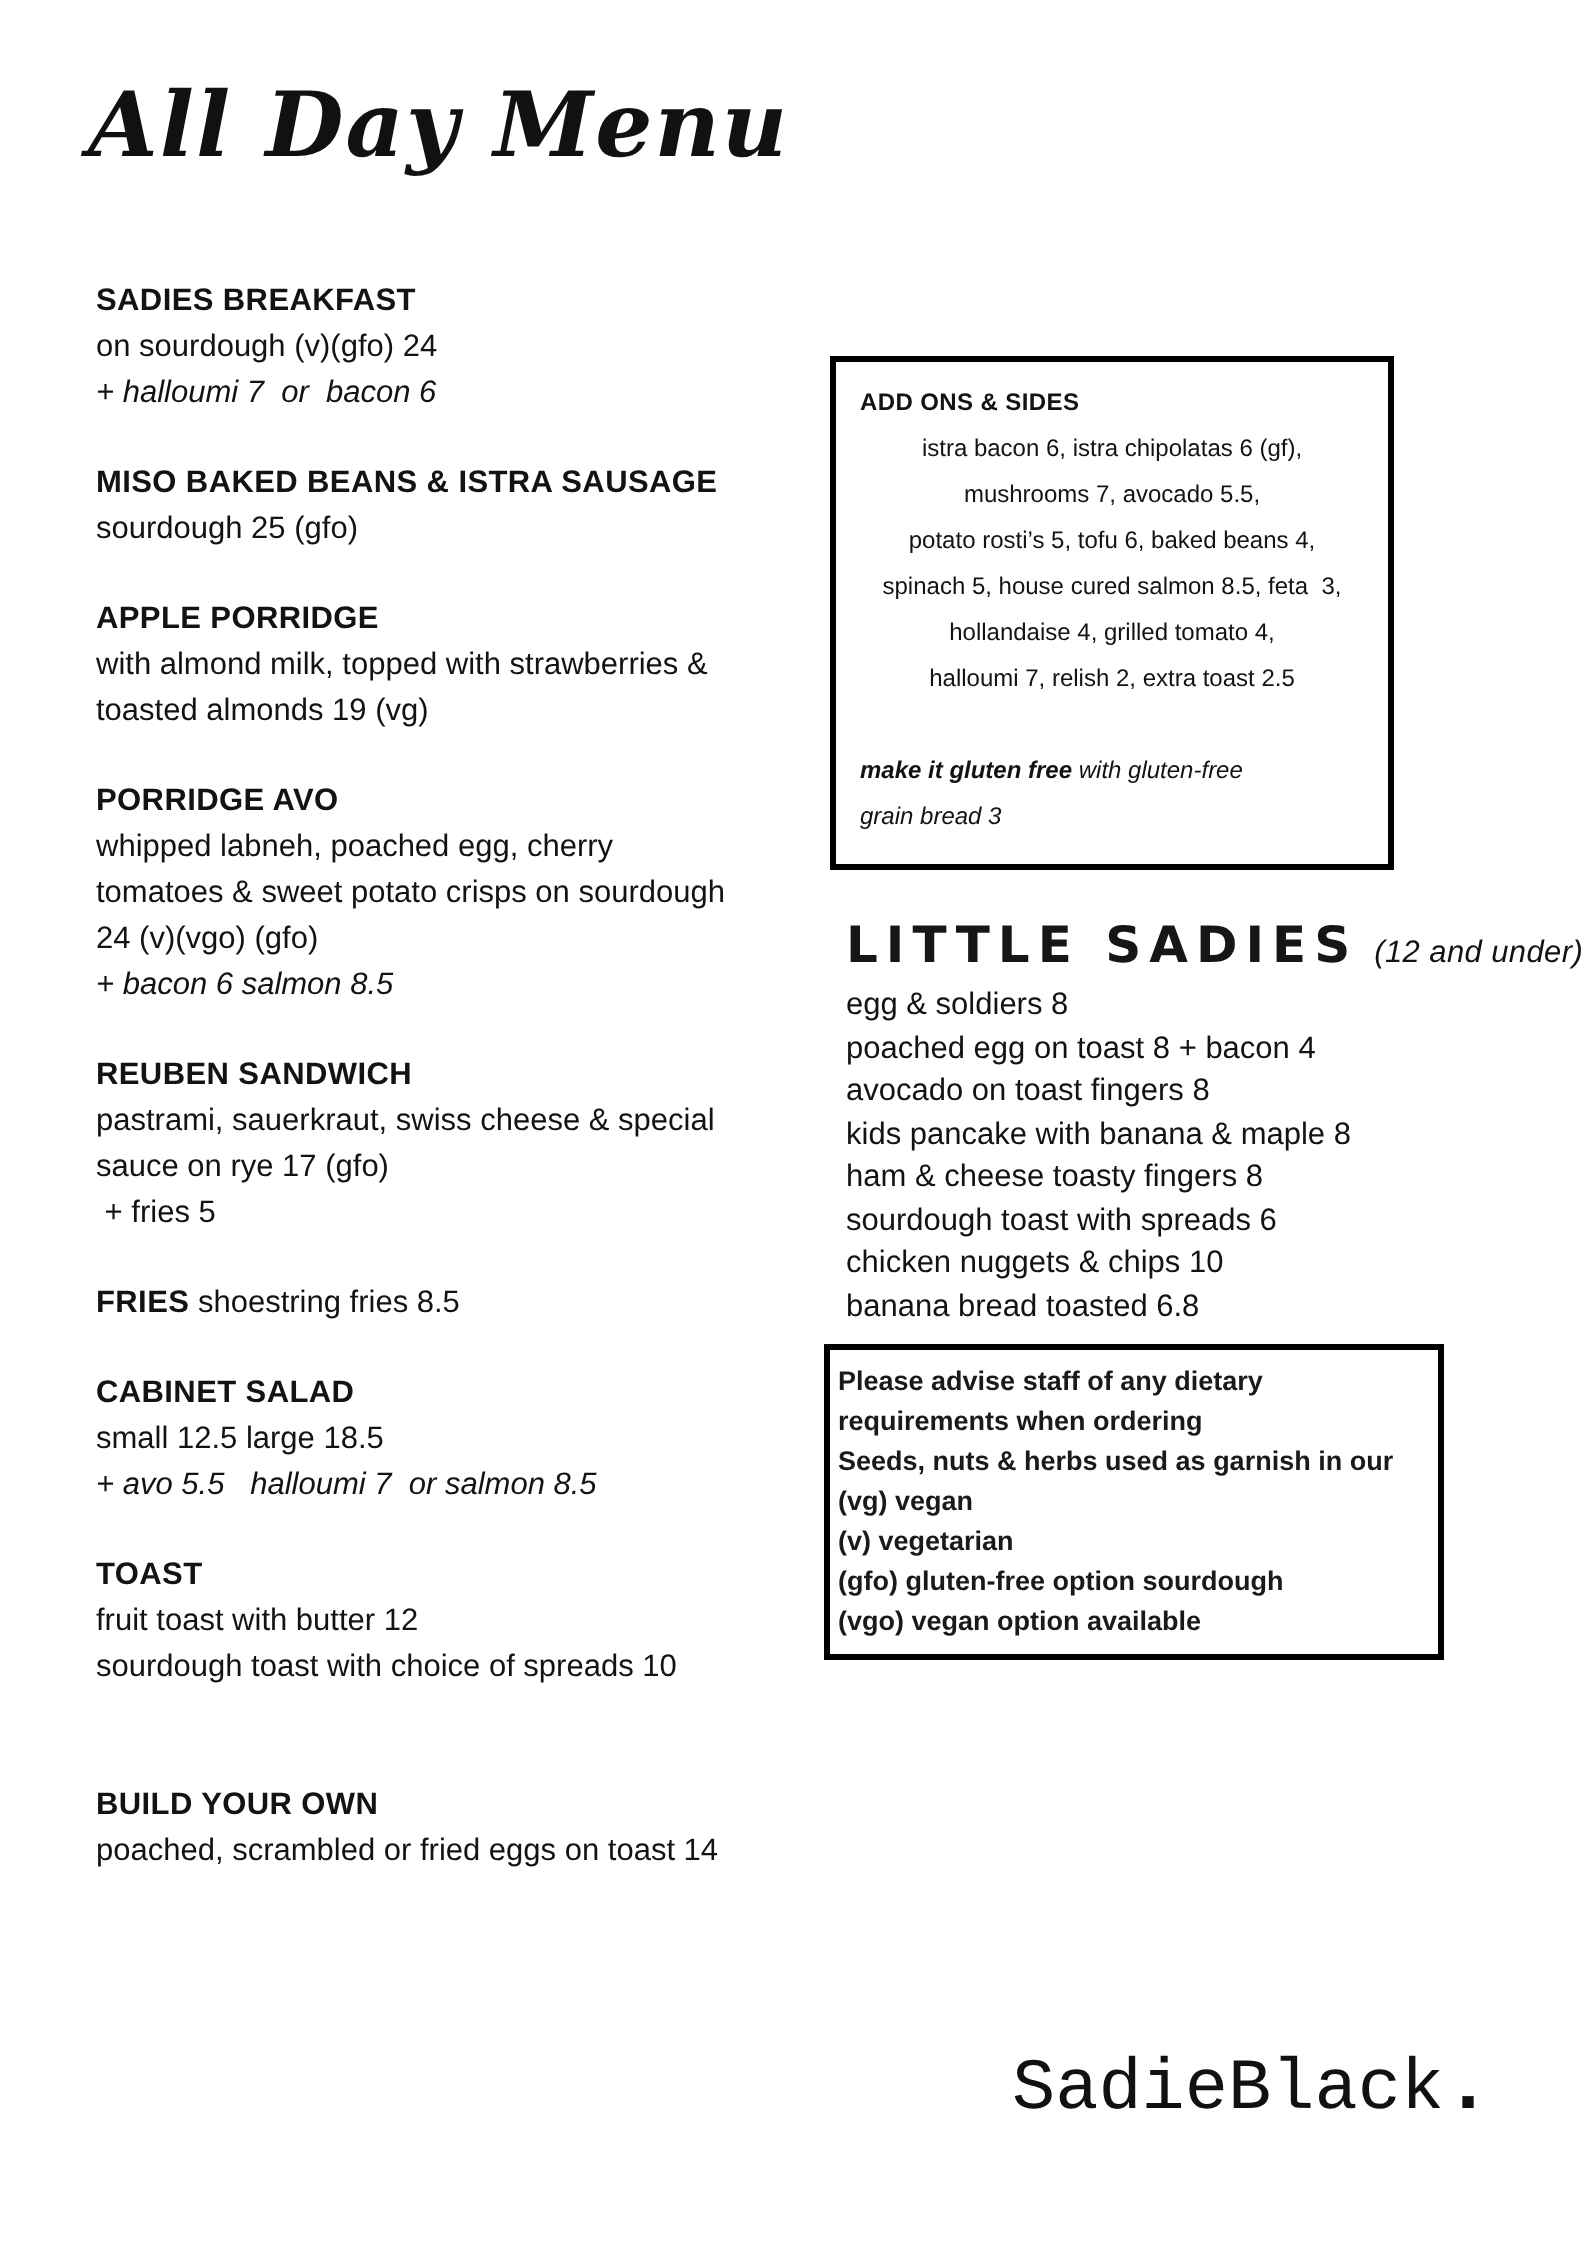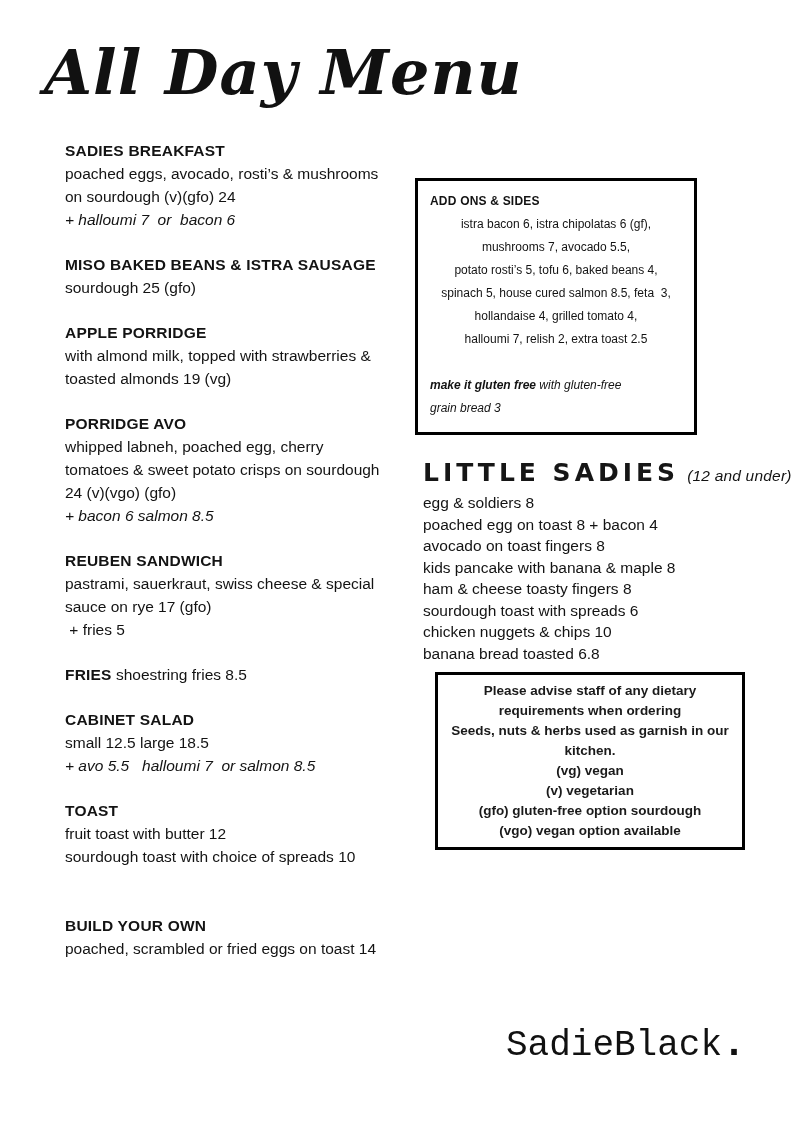--- a/index.html
+++ b/index.html
@@ -3,25 +3,25 @@
 <meta charset="utf-8">
 <style>
   html,body { margin:0; padding:0; background:#ffffff; }
   #page {
     position:relative; width:793px; height:1122px; background:#ffffff;
     color:#131313; font-family:"Liberation Sans", sans-serif; overflow:hidden;
   }
   .page-title {
     position:absolute; left:44px; top:36px;
     font-family:"DejaVu Serif", serif; font-style:italic; font-weight:bold;
-    font-size:62px; letter-spacing:1px; color:#111;
+    font-size:45px; letter-spacing:1px; color:#111;
   }
   
   .left-col { position:absolute; left:48px; top:139px; width:340px; font-size:15.5px; line-height:23px; }
-  .menu-section { margin-bottom:22px;margin-left:17px; }
+  .menu-section { margin-bottom:22px; }
   .menu-section.extra-gap { margin-top:46px; }
   .section-title { font-weight:bold; letter-spacing:0.2px; white-space:pre; }
   .section-line { white-space:pre; }
   .section-addon { font-style:italic; white-space:pre; }
   .inline-row .section-title { display:inline; }
   .inline-row .section-line { display:inline; }
   
   .addons-box {
     position:absolute; left:415px; top:178px; width:282px; box-sizing:border-box;
     border:3px solid #000; padding:9px 12px 12px 12px;
@@ -36,23 +36,23 @@
   .ls-title {
     font-family:"DejaVu Sans", sans-serif; font-weight:bold; font-size:25px;
     letter-spacing:4px; color:#161616;
   }
   .ls-subtitle { font-style:italic; font-size:15.5px; margin-left:8px; letter-spacing:0.2px; }
   .ls-items { position:absolute; left:423px; top:492px; font-size:15.5px; line-height:21.5px; }
   .ls-item { white-space:pre; }
   
   .dietary-box {
     position:absolute; left:412px; top:672px; width:310px; box-sizing:border-box;
-    border:3px solid #000; padding:6px 4px; text-align:center;
+    border:3px solid #000; padding:6px 4px; text-align:left;
     font-family:"Liberation Sans", sans-serif; font-weight:bold;
-    font-size:13.5px; line-height:20px; color:#1a1a1a;margin-left:23px;
+    font-size:13.5px; line-height:20px; color:#1a1a1a;
   }
   .dietary-line { white-space:pre; }
   
   .brand-logo {
     position:absolute; left:506px; top:1022px;
     font-family:"Liberation Mono", monospace; font-size:36px; letter-spacing:0px;
     color:#111; white-space:nowrap;
   }
   .logo-dot { font-weight:bold; font-size:40px; }
 </style>
@@ -60,21 +60,20 @@
 <body>
 
 <div id="page">
 
   <div class="page-title">All Day Menu</div>
 
   <div class="left-col">
 
     <div class="menu-section">
       <div class="section-title">SADIES BREAKFAST</div>
-      <div class="section-line">poached eggs, avocado, rosti’s &amp; mushrooms</div>
       <div class="section-line">on sourdough (v)(gfo) 24</div>
       <div class="section-addon">+ halloumi 7  or  bacon 6</div>
     </div>
 
     <div class="menu-section">
       <div class="section-title">MISO BAKED BEANS &amp; ISTRA SAUSAGE</div>
       <div class="section-line">sourdough 25 (gfo)</div>
     </div>
 
     <div class="menu-section">
@@ -145,21 +144,20 @@
     <div class="ls-item">ham &amp; cheese toasty fingers 8</div>
     <div class="ls-item">sourdough toast with spreads 6</div>
     <div class="ls-item">chicken nuggets &amp; chips 10</div>
     <div class="ls-item">banana bread toasted 6.8</div>
   </div>
 
   <div class="dietary-box">
     <div class="dietary-line">Please advise staff of any dietary</div>
     <div class="dietary-line">requirements when ordering</div>
     <div class="dietary-line">Seeds, nuts &amp; herbs used as garnish in our</div>
-    <div class="dietary-line">kitchen.</div>
     <div class="dietary-line">(vg) vegan</div>
     <div class="dietary-line">(v) vegetarian</div>
     <div class="dietary-line">(gfo) gluten-free option sourdough</div>
     <div class="dietary-line">(vgo) vegan option available</div>
   </div>
 
   <div class="brand-logo">
     <span>SadieBlack</span><span class="logo-dot">.</span>
   </div>
 

